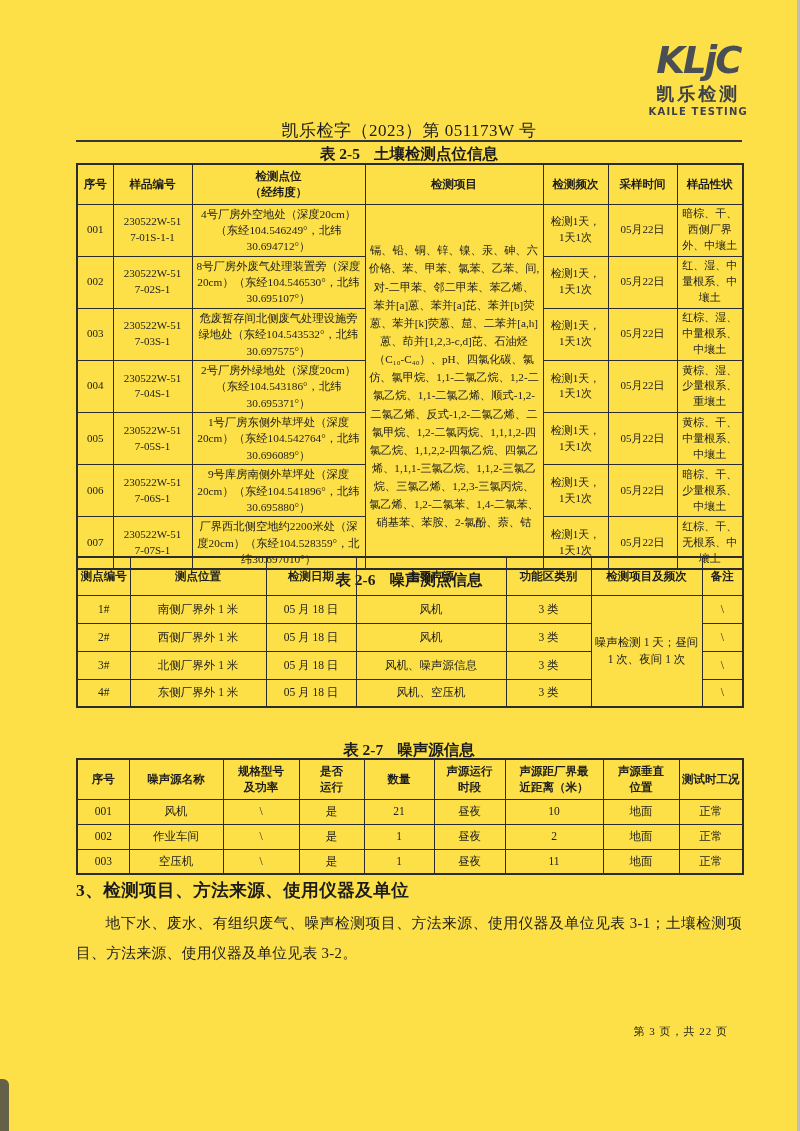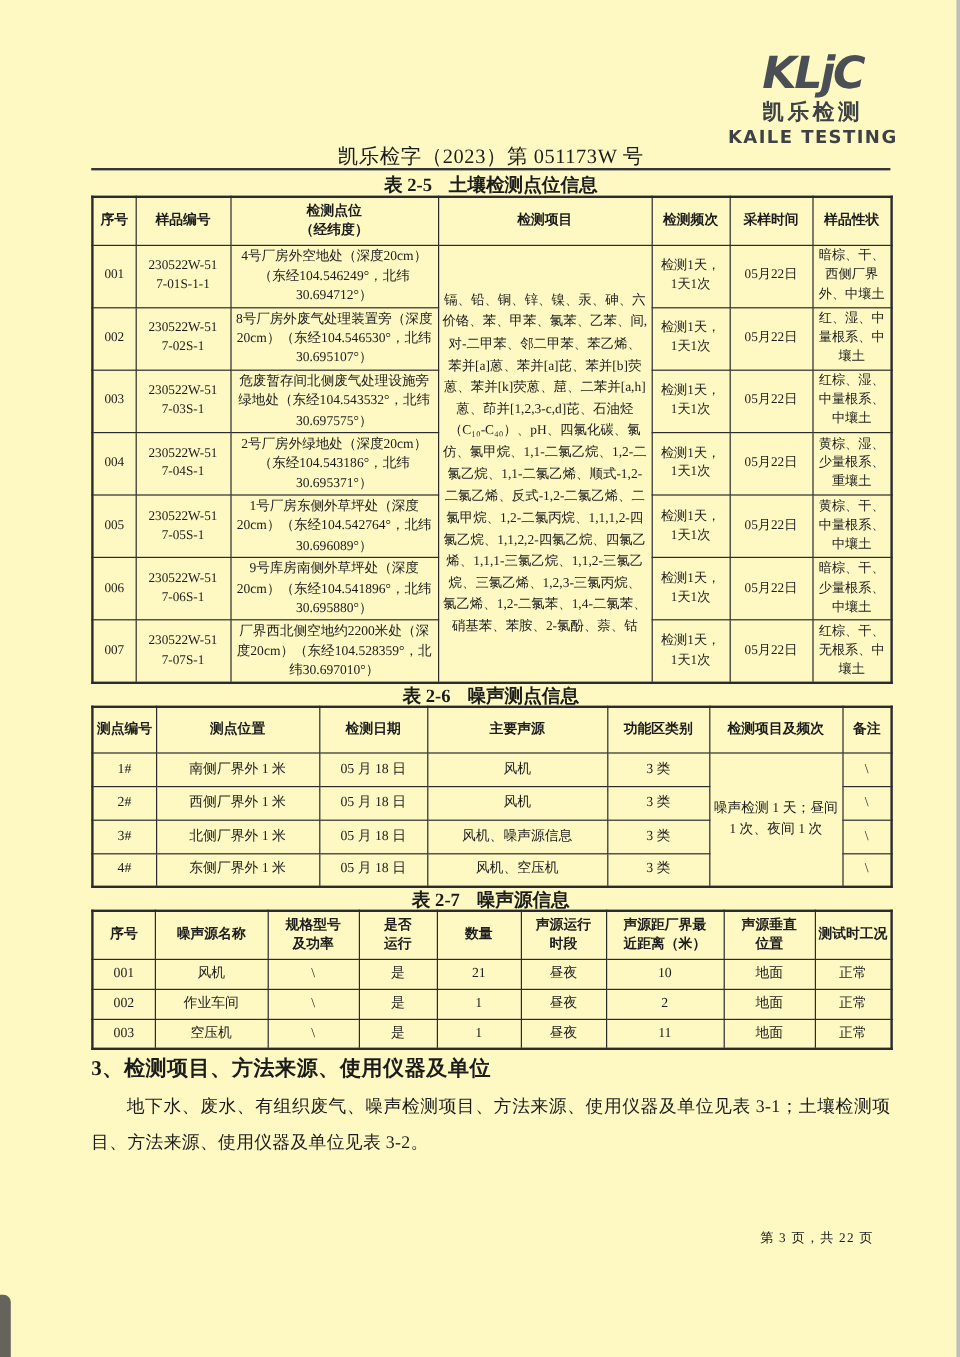--- a/index.html
+++ b/index.html
@@ -5,30 +5,30 @@
   * { box-sizing: border-box; }
   html,body { margin:0; padding:0; }
   body {
     width:800px; height:1131px;
     background:#e9e9e9;
     font-family:"Liberation Serif","DejaVu Serif",serif;
     color:#1c1c1c;
   }
   .page {
     position:relative; width:800px; height:1131px;
-    background:#fef9c3; overflow:hidden;
+    background:#fde047; overflow:hidden;
   }
   .scan-edge-right { position:absolute; right:0; top:0; width:3px; height:100%; background:#bdbdbd; }
   .corner-smudge { position:absolute; left:0; bottom:0; width:9px; height:52px; background:#4a4a4a; opacity:.85; border-radius:0 6px 0 0; }
 
   
   .logo-block { position:absolute; top:42px; right:52px; text-align:center; line-height:1; }
   .logo-kljc { font-family:"DejaVu Sans",sans-serif; font-weight:bold; font-style:italic; font-size:37px; color:#4a4f55; letter-spacing:-2px; }
   .logo-cn { font-family:"DejaVu Sans",sans-serif; font-size:18px; font-weight:bold; color:#3e4247; letter-spacing:3px; margin-top:6px; }
-  .logo-en { font-family:"DejaVu Sans",sans-serif; font-size:15px; font-weight:bold; color:#3e4247; letter-spacing:1.2px; margin-top:4px;text-align:center; }
+  .logo-en { font-family:"DejaVu Sans",sans-serif; font-size:10px; font-weight:bold; color:#3e4247; letter-spacing:1.2px; margin-top:4px;text-align:center; }
 
   .content { position:absolute; left:76px; top:0; width:666px; }
 
   .doc-number { position:absolute; top:119px; left:0; width:100%; text-align:center; font-size:17px; letter-spacing:.5px; }
   .header-rule { position:absolute; top:140px; left:0; width:100%; border-bottom:2px solid #35353a; }
 
   .tbl-title { position:absolute; left:0; width:100%; text-align:center; font-weight:bold; font-size:15.5px; }
   .tbl-title .gap { display:inline-block; width:14px; }
 
   table { border-collapse:collapse; table-layout:fixed; width:666px; position:absolute; left:0; background:transparent; }
@@ -40,21 +40,21 @@
   .break { word-break:break-all; }
 
   
   #t25 { top:163px; }
   #t25 th { height:40px; }
   #t25 td { height:52px; }
   #t25 .loc { font-size:11.3px; }
   #t25 .items { font-size:11.2px; line-height:1.62; padding:18px 3px; }
 
   
-  #t26 { top:588px;border-radius:31px; }
+  #t26 { top:556px;border-radius:31px; }
   #t26 th { height:38px; }
   #t26 td { height:28px; font-size:11.5px; }
 
   
   #t27 { top:758px; }
   #t27 th { height:40px; }
   #t27 td { height:25px; font-size:11.5px; }
 
   .section-heading { position:absolute; top:878px; left:0; width:100%; font-weight:bold; font-size:17.5px; letter-spacing:.5px; }
   .body-paragraph { position:absolute; top:908px; left:0; width:100%; font-size:14.8px; line-height:2.05; text-align:justify; text-indent:2em; letter-spacing:.3px; }

